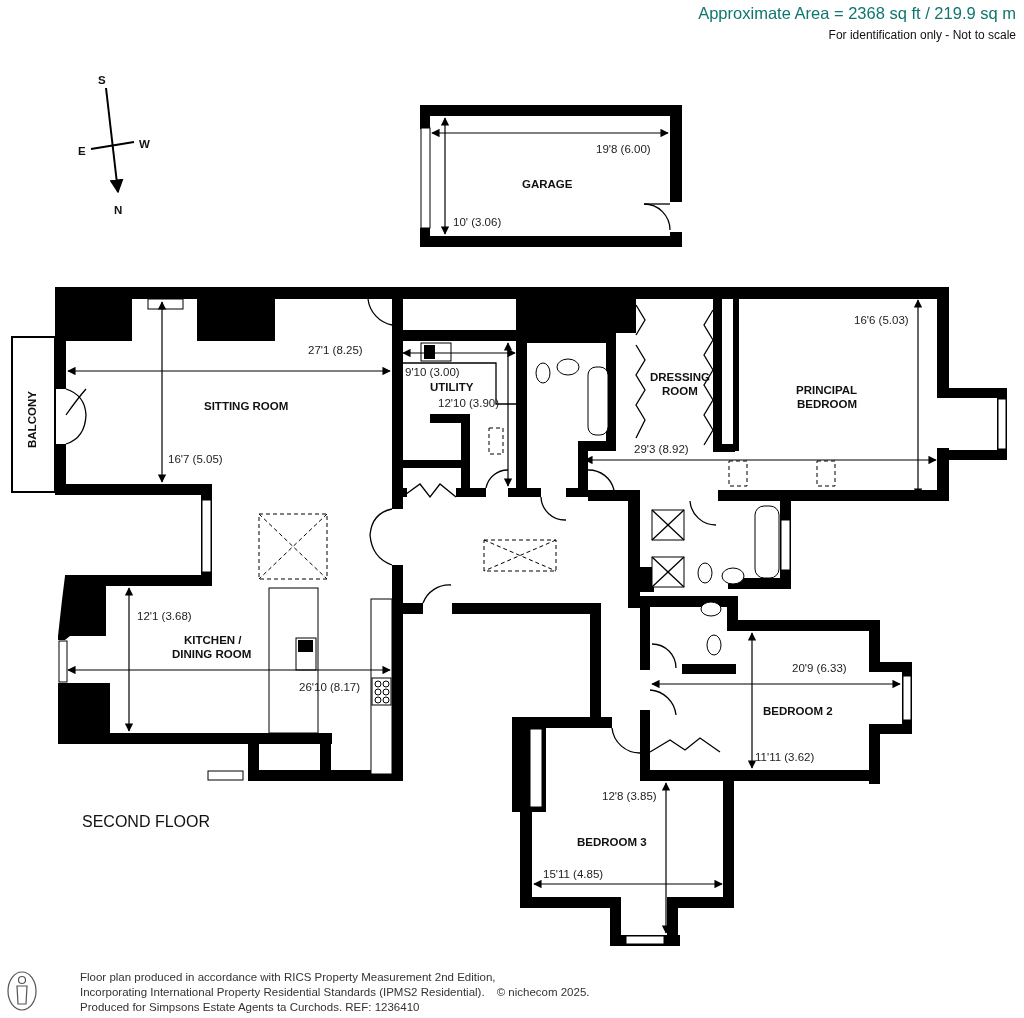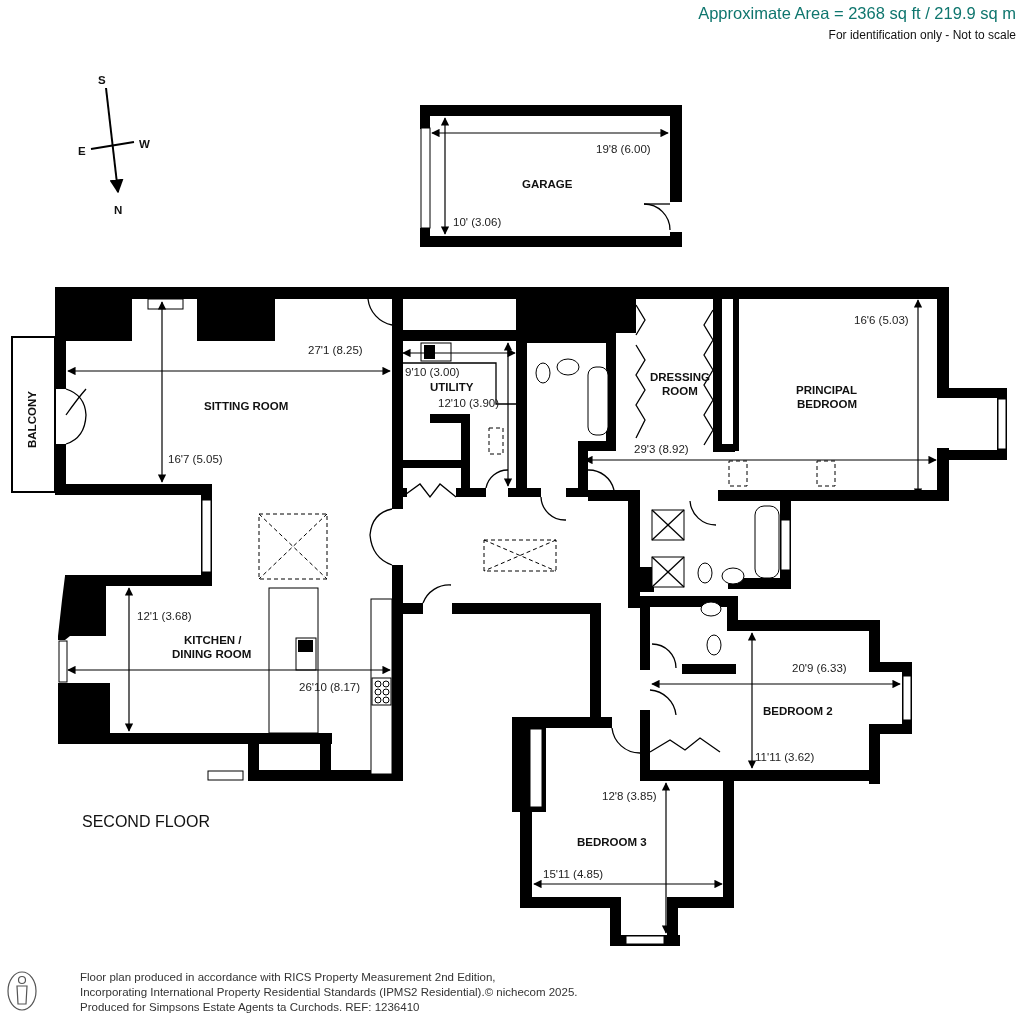--- a/index.html
+++ b/index.html
@@ -14,21 +14,21 @@
     .dim { stroke: #000; stroke-width: 1.2; fill: none; }
     .dash { stroke: #000; stroke-width: 1; fill: none; stroke-dasharray: 4 3; }
     .fix { stroke: #000; stroke-width: 1; fill: #fff; }
     .lbl { font-family: "Liberation Sans", sans-serif; font-weight: bold; font-size: 11.5px; fill: #111; }
     .dimtxt { font-family: "Liberation Sans", sans-serif; font-size: 11.5px; fill: #222; }
     .floor-title { position: absolute; left: 62px; top: 813px; font-weight: normal; font-size: 16px; margin-left: 20px; }
     .footer { position: absolute; left: 6px; top: 970px; display: flex; align-items: flex-start; gap: 34px; }
     .footer-icon { width: 32px; height: 42px; margin-right: 8px; }
     .footer-text { font-size: 11.5px; line-height: 15px; color: #333; }
     .footer-text span { display: block; }
-    .copyright { }
+    .copyright { margin-left: 12px; }
   </style>
 </head>
 <body>
 
 <div class="area-block">
   <div class="area-line">Approximate Area = 2368 sq ft / 219.9 sq m</div>
   <div class="area-note">For identification only - Not to scale</div>
 </div>
 
 <svg id="plan" width="1024" height="1018" viewBox="0 0 1024 1018">

